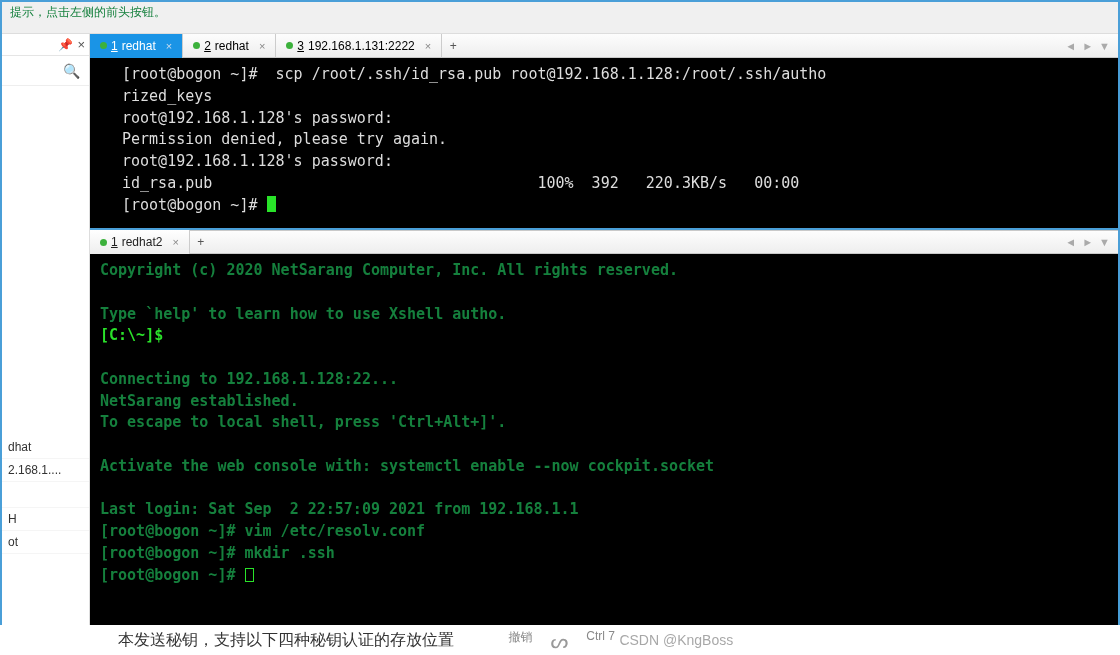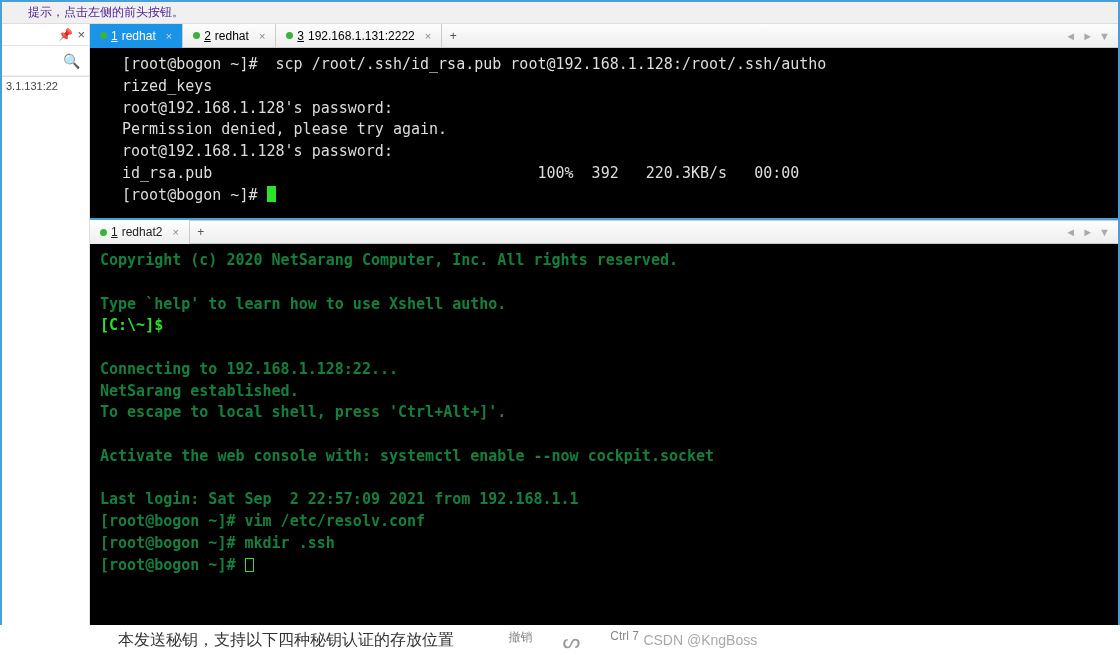--- a/index.html
+++ b/index.html
@@ -1,18 +1,18 @@
 <!DOCTYPE html>
 <html><head>
 <meta charset="utf-8">
 <style>
 * { box-sizing: border-box; margin: 0; padding: 0; }
 body { font-family: "Segoe UI", Tahoma, sans-serif; font-size: 12px; background: #fff; width: 1120px; height: 655px; overflow: hidden; position: relative; }
 .main-wrap { border: 2px solid #4a9fd8; height: 655px; display: flex; flex-direction: column; }
-.top-bar { height: 22px; background: #f0f0f0; color: #4c1d95; font-size: 12px; padding: 2px 26px; border-bottom: 1px solid #ddd; }
+.top-bar { height: 32px; background: #f0f0f0; color: #15803d; font-size: 12px; padding: 2px 8px; border-bottom: 1px solid #ddd; }
 .row { display: flex; flex: 1; overflow: hidden; }
 .sidebar { width: 88px; background: #fff; border-right: 1px solid #ddd; display: flex; flex-direction: column; }
 .side-top { display: flex; align-items: center; justify-content: flex-end; padding: 2px 4px; gap: 4px; border-bottom: 1px solid #e5e5e5; height: 22px;}
 .side-pin { font-size: 12px; color: #555; }
 .side-close { font-size: 13px; color: #555; cursor: pointer; }
 .search-row { height: 30px; border-bottom: 1px solid #eee; display: flex; align-items: center; justify-content: flex-end; padding-right: 8px; }
 .search-icon { font-size: 14px; color: #888; }
 .side-list { flex: 1; }
 .side-item { padding: 4px 6px; font-size: 12px; border-bottom: 1px solid #f5f5f5; white-space: nowrap; overflow: hidden; text-overflow: ellipsis; color:#333;}
 .side-status { font-size: 11px; color: #444; padding: 3px 4px; border-top: 1px solid #ddd; white-space: nowrap; overflow:hidden;}
@@ -35,40 +35,48 @@
 .green { color:#2ae22a; font-weight:bold;}
 .bottom-tabs { display:flex; background:linear-gradient(#fdfdfd,#eee); border-bottom:1px solid #c9c9c9; align-items:center; height:24px; border-top:1px solid #c9c9c9;}
 .bottom-term { flex:1; }
 .statusbar { height: 22px; background: #f5f5f5; border-top:1px solid #ddd; display:flex; align-items:center; font-size:11px; color:#444; }
 .status-spacer { flex: 1; }
 .status-item { padding: 0 8px; display:flex; align-items:center; gap:3px;}
 .lock { color:#d6a400;}
 .sess-sel { border:1px solid #bbb; padding:0 3px; font-size:10px; background:#fff;}
 .cut-text { position:absolute; bottom:-2px; left:0; right:0; font-size:16px; color:#333; font-family:"Microsoft YaHei",sans-serif; padding: 4px 10px; white-space:nowrap; background:#fff;}
 .cut-text .zh { margin-left: 98px; }
-.cut-text .btns { display:inline-flex; gap:30px; margin-left:50px; vertical-align:middle;}
+.cut-text .btns { display:inline-flex; gap:18px; margin-left:50px; vertical-align:middle;}
 .cut-text .btnghost { color:#888; font-size:12px;}
 .watermark { color:rgba(120,120,120,.65); font-size:14px; margin-left:auto; padding-right:10px;}
 .drag-handle { width:22px; height:7px; background:repeating-linear-gradient(90deg,#aaa 0,#aaa 2px,transparent 2px,transparent 4px); margin-left:10px;}
 .bold { font-weight:bold; color:#15803d;}
 .sidespacer{ flex:1;}
 </style>
 </head>
 <body>
 
 <div class="main-wrap">
   <div class="top-bar">提示，点击左侧的前头按钮。</div>
   <div class="row">
     <div class="sidebar">
       <div class="side-top">
         <span class="side-pin">📌</span>
         <span class="side-close">×</span>
       </div>
       <div class="search-row">
         <span class="search-icon">🔍</span>
+      </div>
+      <div class="side-list">
+        <div class="sidespacer" style="height:350px;"></div>
+        <div class="side-item">dhat</div>
+        <div class="side-item">2.168.1....</div>
+        <div class="side-item" style="height:26px"></div>
+        <div class="side-item">H</div>
+        <div class="side-item">ot</div>
       </div>
       <div class="side-status">3.1.131:22</div>
     </div>
 
     <div class="content">
 
       <div class="tabs">
         <div class="tab active">
           <span class="dot"></span>
           <span class="num">1</span>

